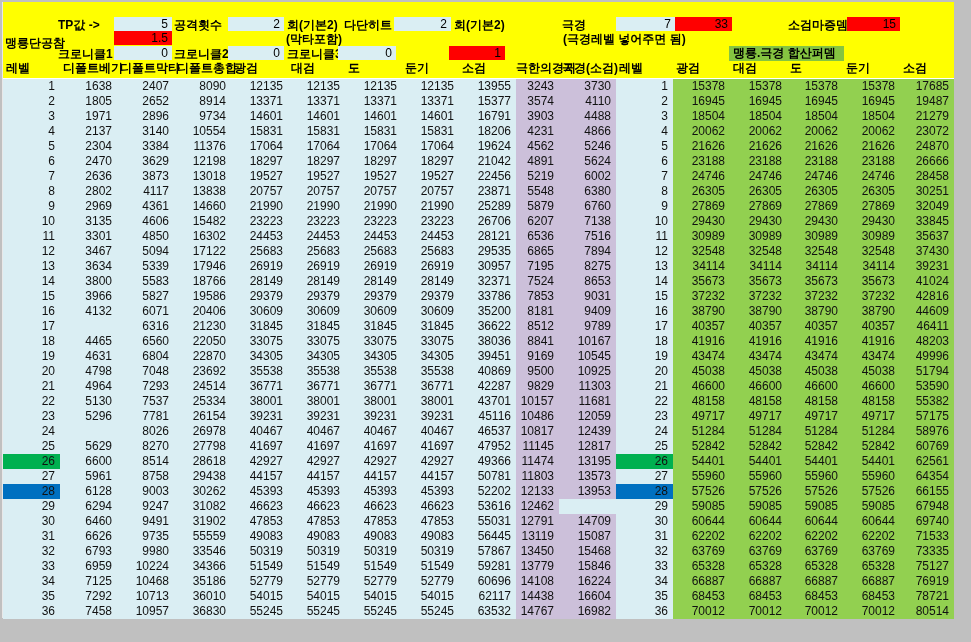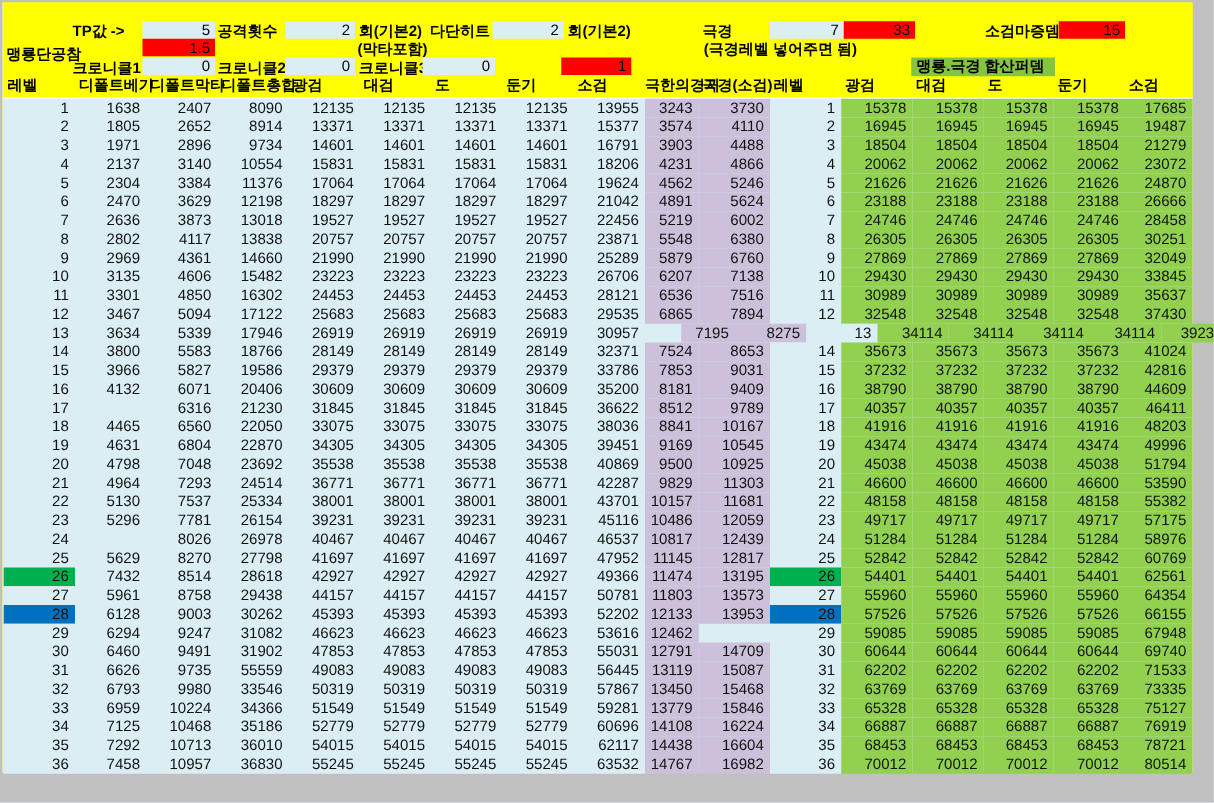--- a/index.html
+++ b/index.html
@@ -352,21 +352,21 @@
         <div class="grow">
           <div class="gcell bg-blue" style="width: 57px;">13</div>
           <div class="gcell bg-blue" style="width: 57px;">3634</div>
           <div class="gcell bg-blue" style="width: 57px;">5339</div>
           <div class="gcell bg-blue" style="width: 57px;">17946</div>
           <div class="gcell bg-blue" style="width: 57px;">26919</div>
           <div class="gcell bg-blue" style="width: 57px;">26919</div>
           <div class="gcell bg-blue" style="width: 57px;">26919</div>
           <div class="gcell bg-blue" style="width: 57px;">26919</div>
           <div class="gcell bg-blue" style="width: 57px;">30957</div>
-          <div class="gcell bg-purple" style="width: 43px; margin-left: 29px;">7195</div>
+          <div class="gcell bg-purple" style="width: 43px;">7195</div>
           <div class="gcell bg-purple" style="width: 57px;">8275</div>
           <div class="gcell bg-blue" style="width: 57px;">13</div>
           <div class="gcell bg-green" style="width: 57px;">34114</div>
           <div class="gcell bg-green" style="width: 57px;">34114</div>
           <div class="gcell bg-green" style="width: 56px;">34114</div>
           <div class="gcell bg-green" style="width: 57px;">34114</div>
           <div class="gcell bg-green" style="width: 54px;">39231</div>
         </div>
         <div class="grow">
           <div class="gcell bg-blue" style="width: 57px;">14</div>
@@ -591,21 +591,21 @@
           <div class="gcell bg-purple" style="width: 57px;">12817</div>
           <div class="gcell bg-blue" style="width: 57px;">25</div>
           <div class="gcell bg-green" style="width: 57px;">52842</div>
           <div class="gcell bg-green" style="width: 57px;">52842</div>
           <div class="gcell bg-green" style="width: 56px;">52842</div>
           <div class="gcell bg-green" style="width: 57px;">52842</div>
           <div class="gcell bg-green" style="width: 54px;">60769</div>
         </div>
         <div class="grow">
           <div class="gcell bg-blue" style="width: 57px; background: rgb(0, 176, 80);">26</div>
-          <div class="gcell bg-blue" style="width: 57px;">7432</div>
+          <div class="gcell bg-blue" style="width: 57px;">6600</div>
           <div class="gcell bg-blue" style="width: 57px;">8514</div>
           <div class="gcell bg-blue" style="width: 57px;">28618</div>
           <div class="gcell bg-blue" style="width: 57px;">42927</div>
           <div class="gcell bg-blue" style="width: 57px;">42927</div>
           <div class="gcell bg-blue" style="width: 57px;">42927</div>
           <div class="gcell bg-blue" style="width: 57px;">42927</div>
           <div class="gcell bg-blue" style="width: 57px;">49366</div>
           <div class="gcell bg-purple" style="width: 43px;">11474</div>
           <div class="gcell bg-purple" style="width: 57px;">13195</div>
           <div class="gcell bg-blue" style="width: 57px; background: rgb(0, 176, 80);">26</div>

